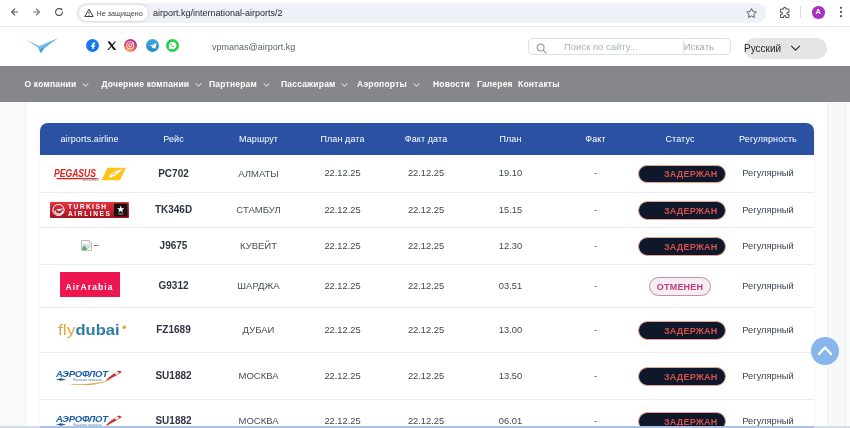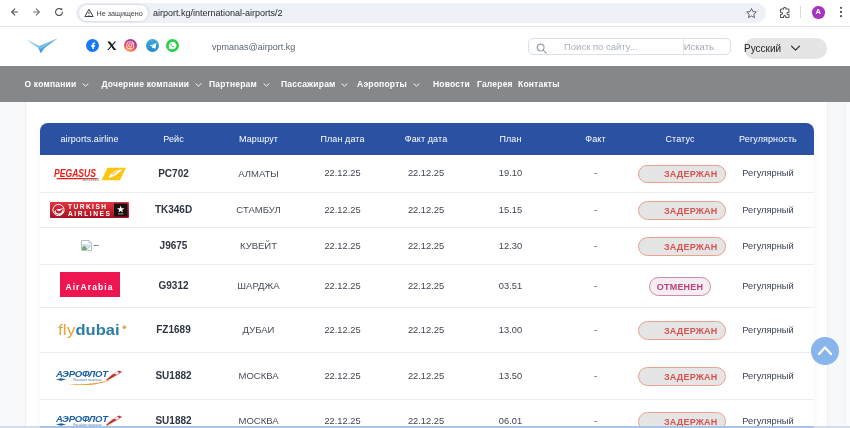--- a/index.html
+++ b/index.html
@@ -49,21 +49,21 @@
   tr.r4 td { height:43px; }
   tr.r5 td { height:45px; }
   tr.r6 td { height:47px; }
   tr.r7 td { height:43px; }
   .fl { font-size:10px; font-weight:700; color:#2f3542; }
   .rt { font-size:9.5px; color:#474d59; }
   .dt { font-size:9.3px; color:#3f4552; }
   .rg { font-size:9.3px; color:#3c4352; }
   .pill { display:inline-block; font-size:9px; font-weight:700; letter-spacing:.2px; padding:3.5px 7px 3px;
           border-radius:10px; }
-  .pd { color:#d7524c; background:#e5e5e5; border:1px solid #e9a28d;padding-left:25px; }
+  .pd { color:#d7524c; background:#0f172a; border:1px solid #e9a28d;padding-left:25px; }
   .pc { color:#ba3f7d; background:#f6edf2; border:1px solid #cb8bac; }
   #blueline { left:40px; top:425.6px; width:774px; height:2.2px; background:#a8c3e4; }
   #bluelinefull { left:0; top:425.8px; width:850px; height:2.2px; background:#d3deec; }
 
   #scrolltop { left:811px; top:337px; width:28px; height:28px; border-radius:50%; background:#87b5ec; }
 </style>
 </head>
 <body>
 
 <div class="abs" id="chrome">

